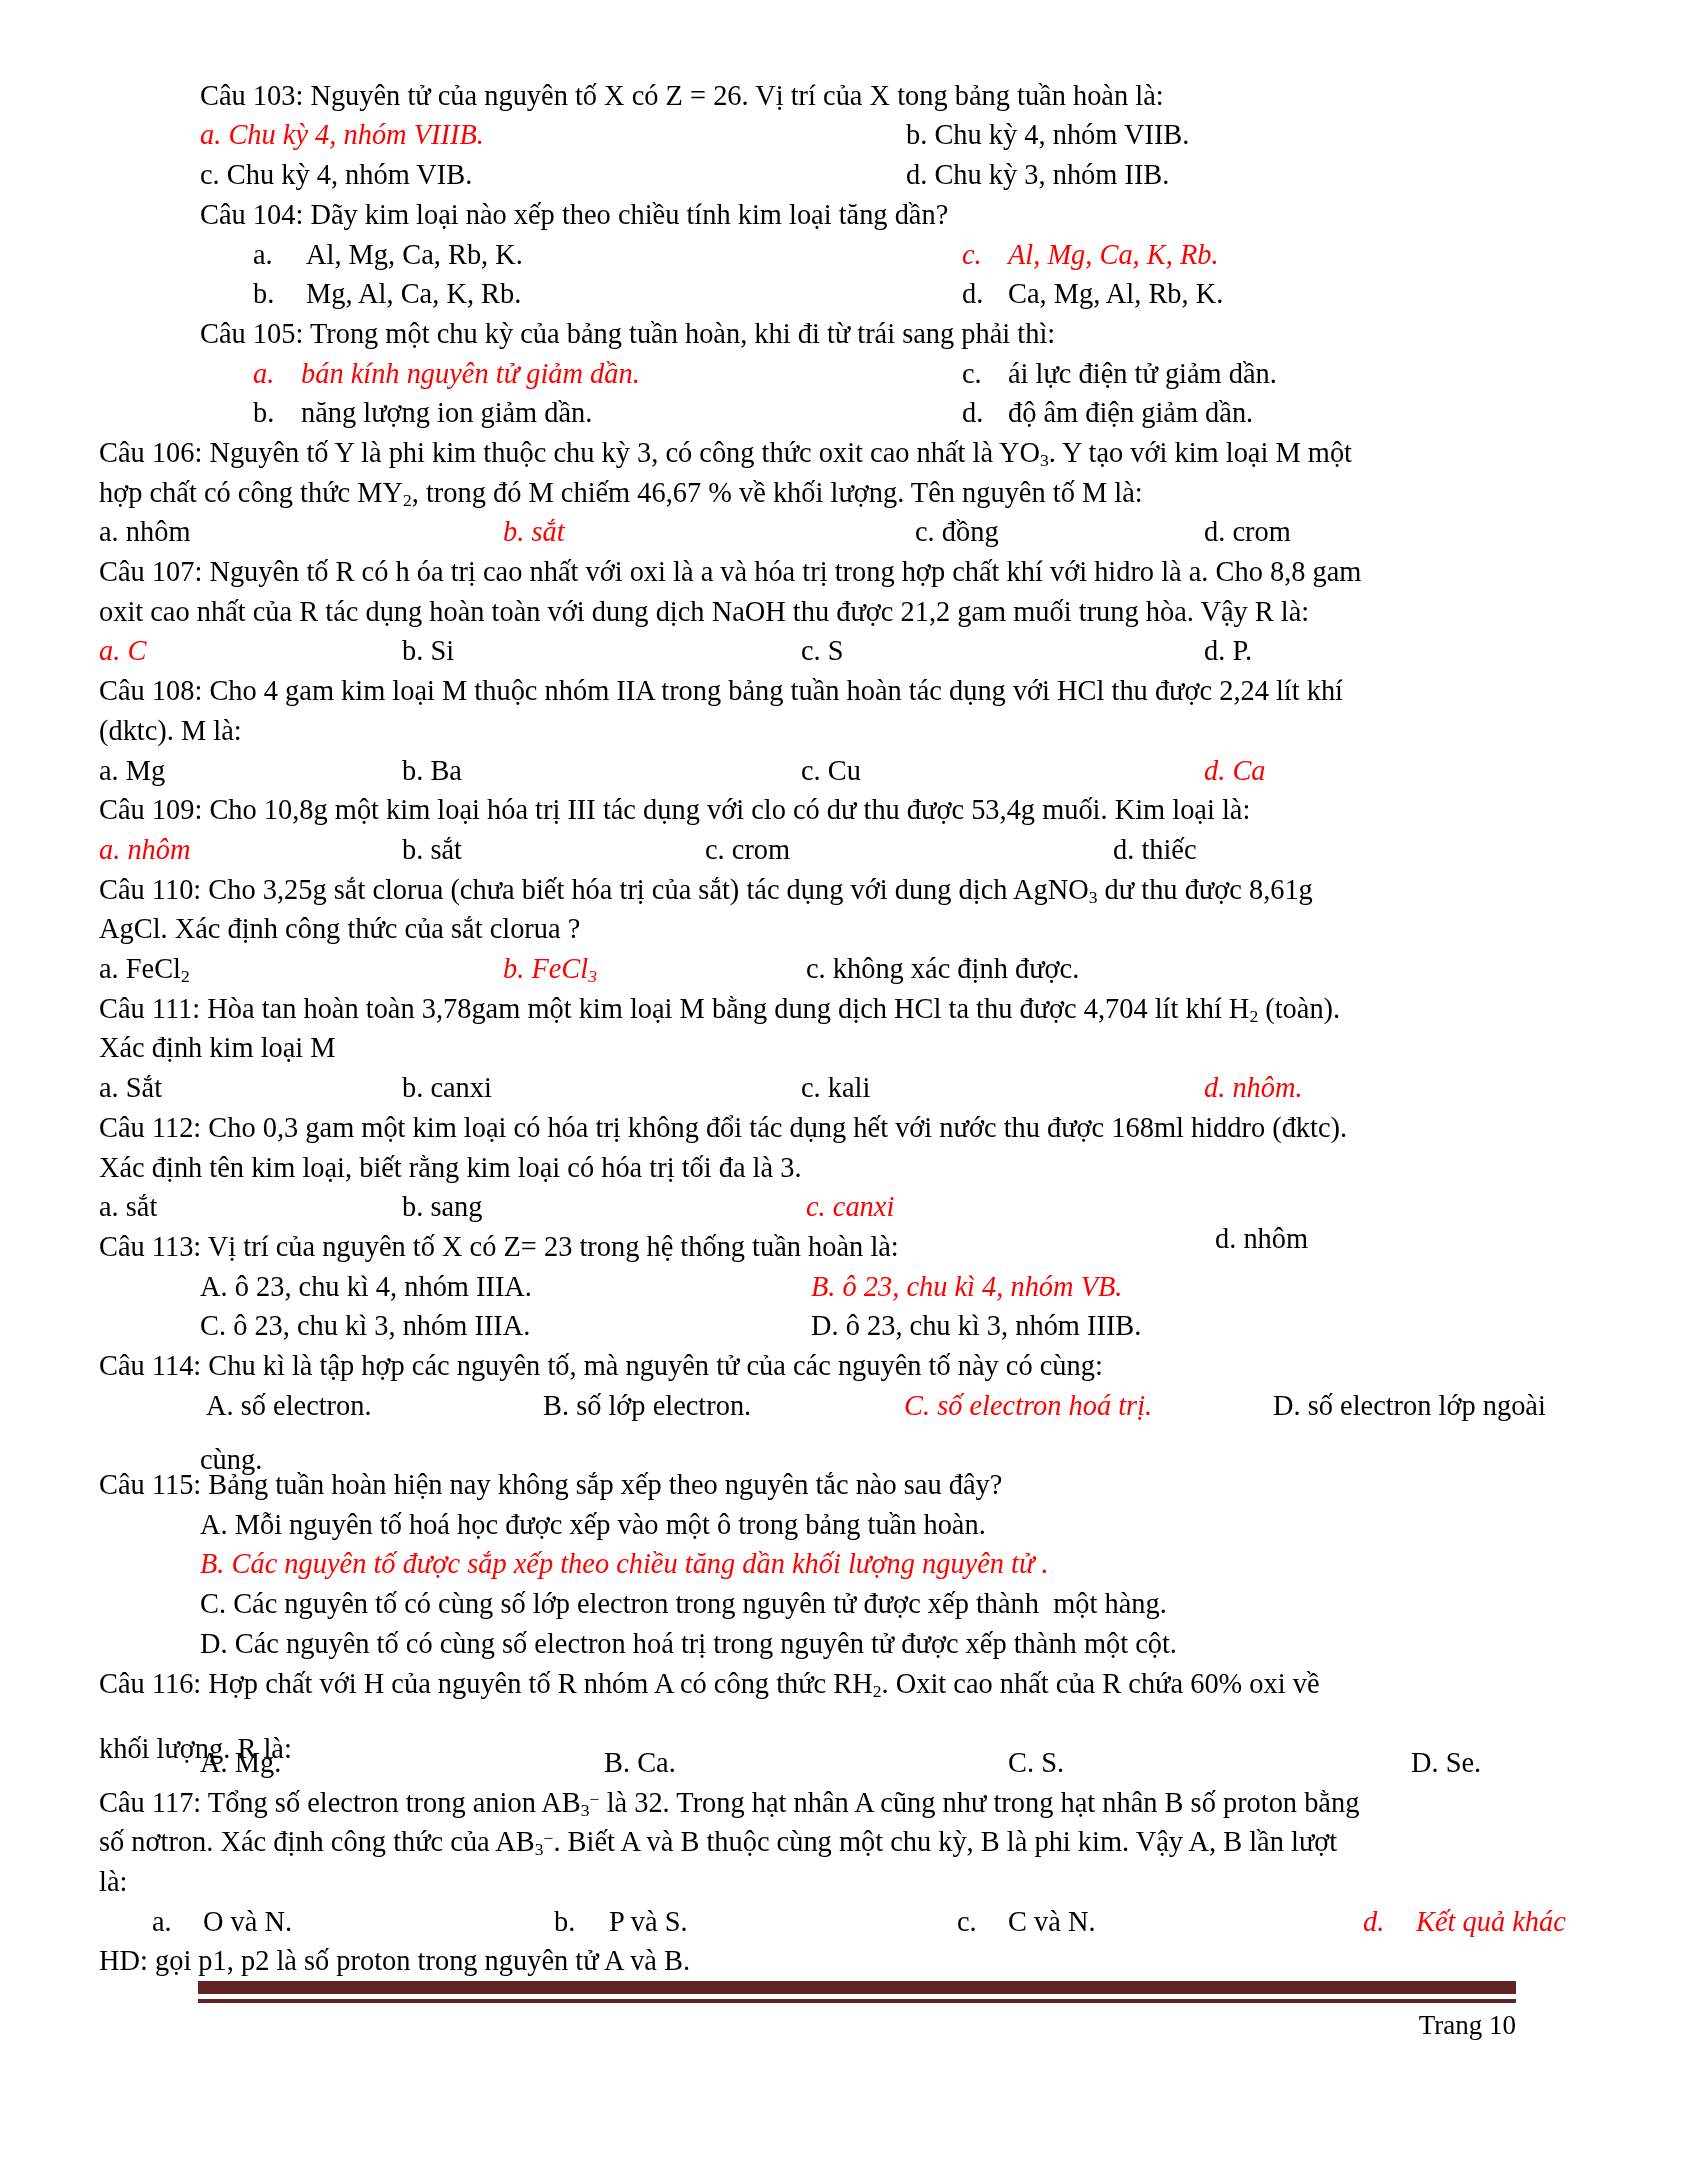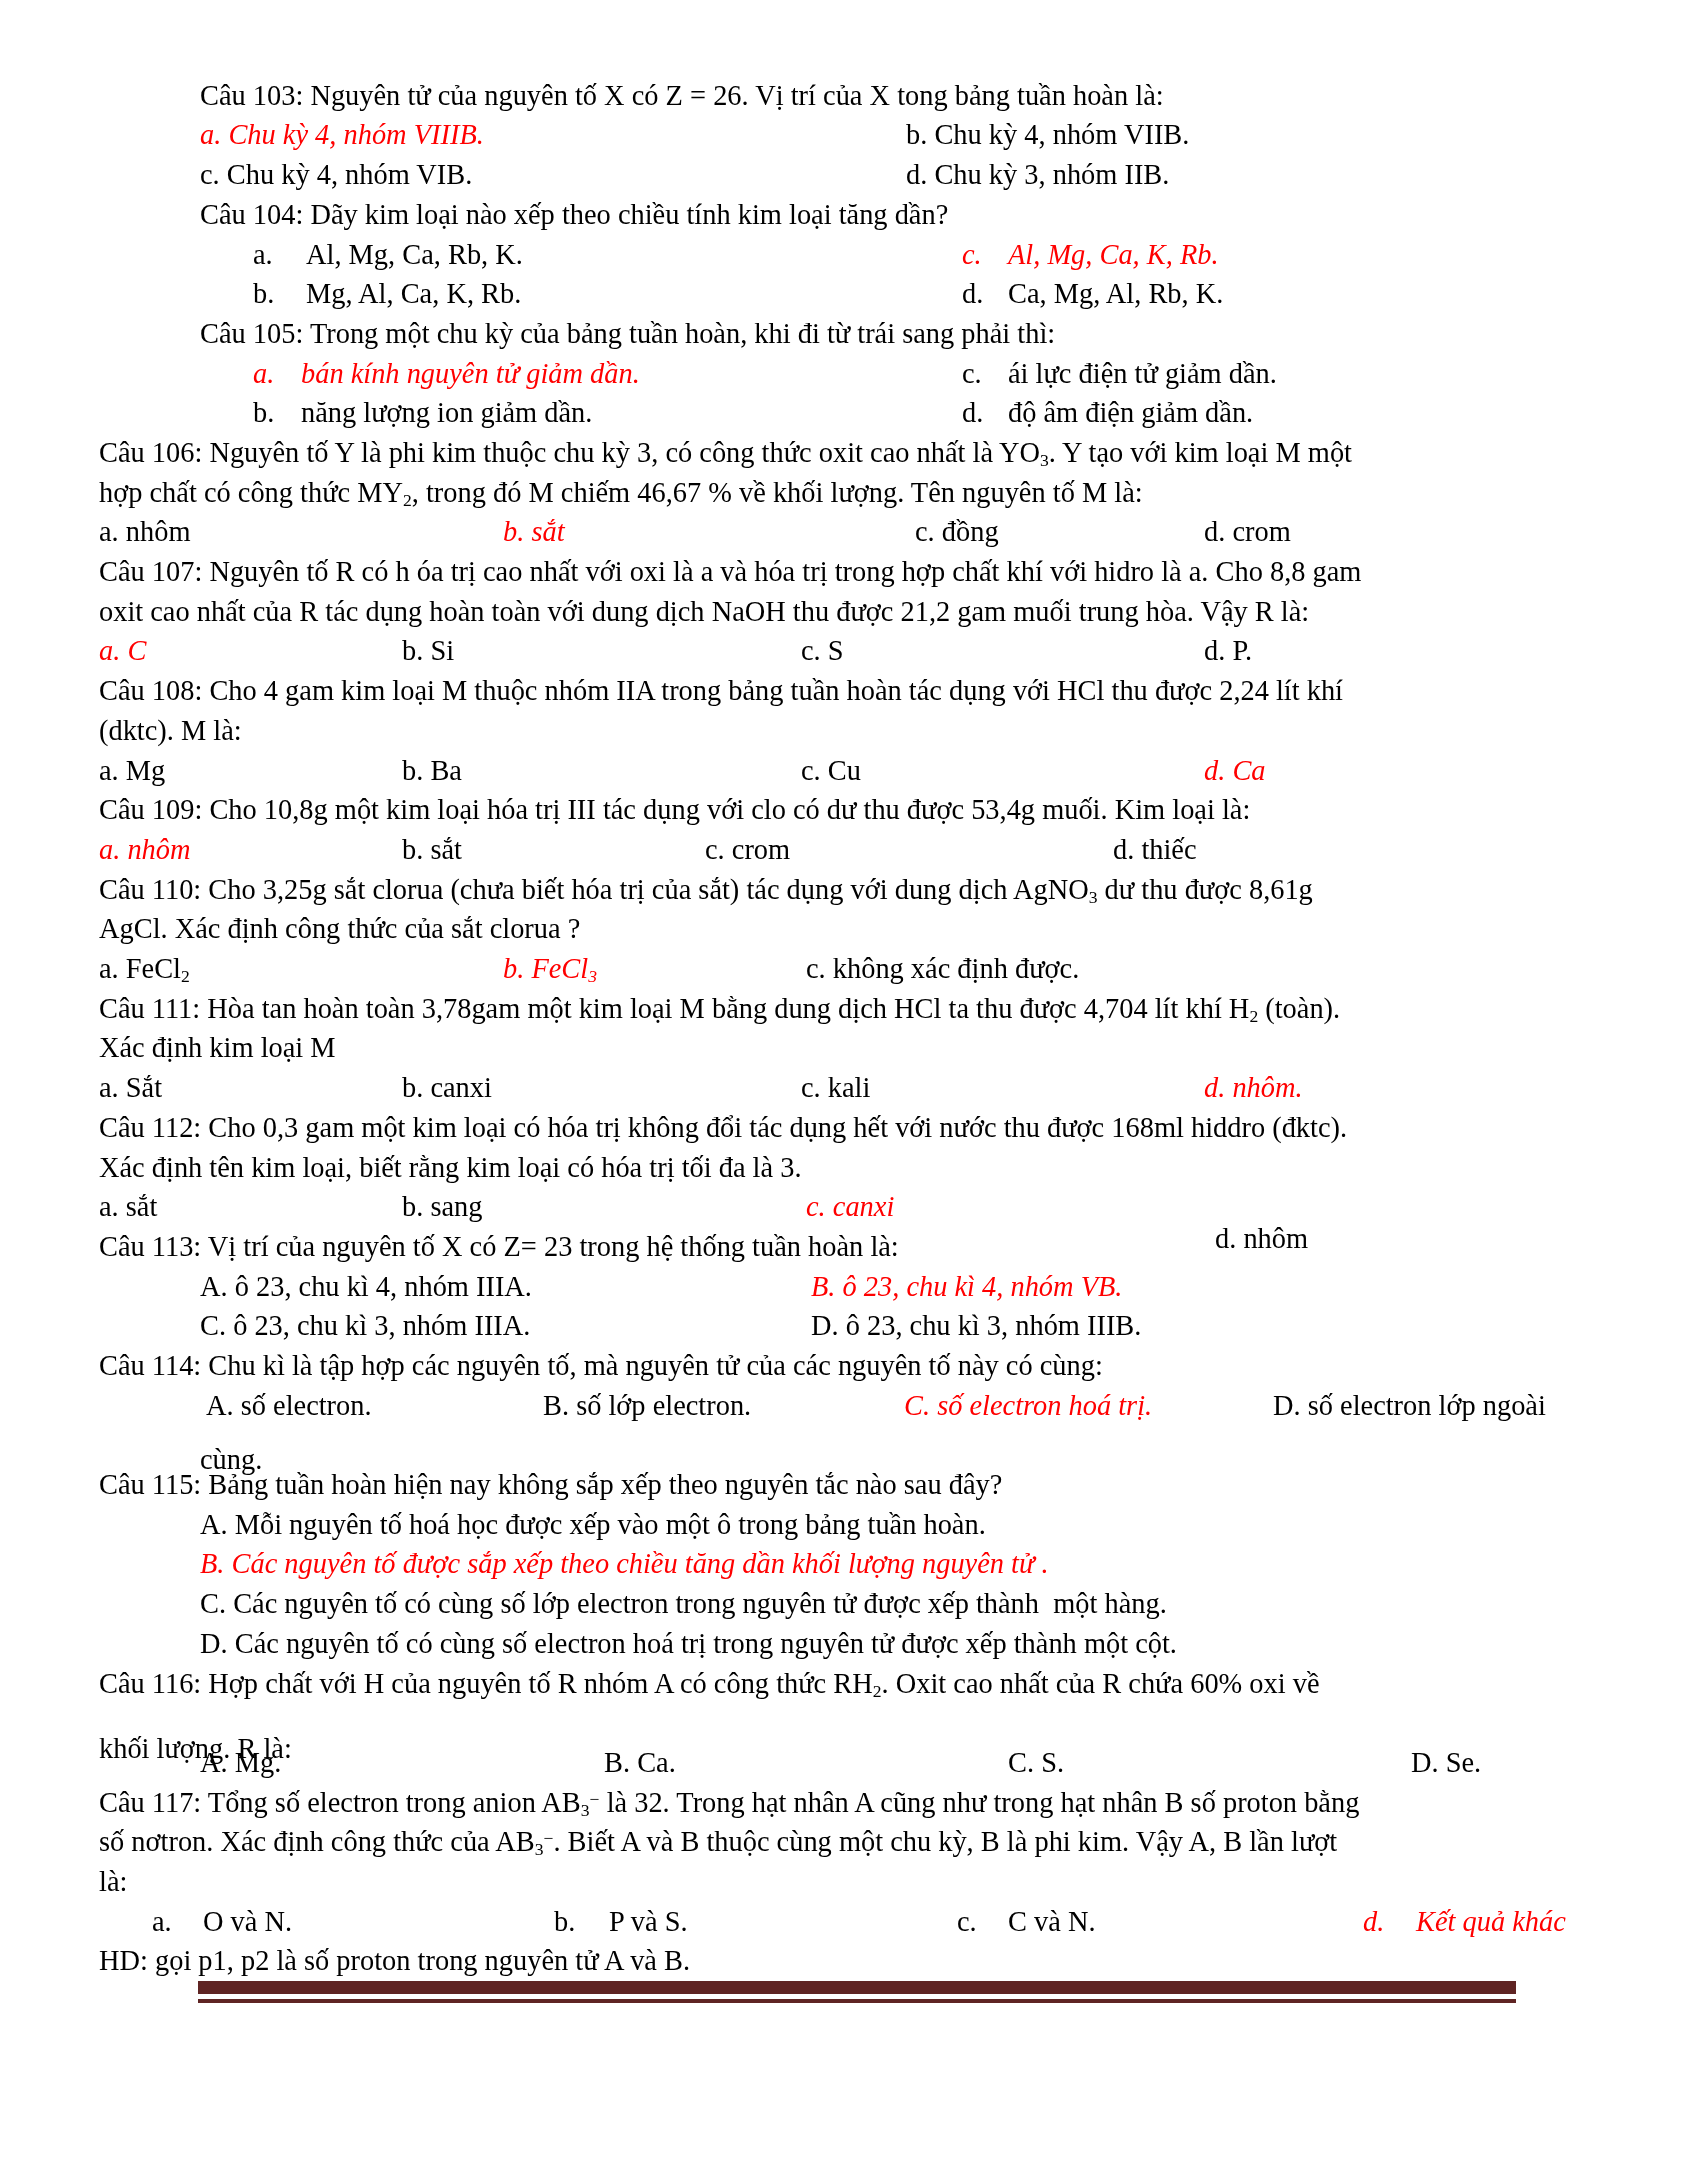--- a/index.html
+++ b/index.html
@@ -228,14 +228,15 @@
         <span class="cell" style="left: 1008px;"><span>C và N.</span></span>
         <span class="cell red" style="left: 1363px;"><span>d.</span></span>
         <span class="cell red" style="left: 1416px;"><span>Kết quả khác</span></span>
       </div>
       <div class="line" style="top: 1942px;">
         <span class="cell" style="left: 99px;"><span>HD: gọi p1, p2 là số proton trong nguyên tử A và B.</span></span>
       </div>
     </div>
   <div class="rule-thick"></div>
   <div class="rule-thin"></div>
+  <div class="footer-label">Trang 10</div>
 </div>
 
 
 </body></html>

